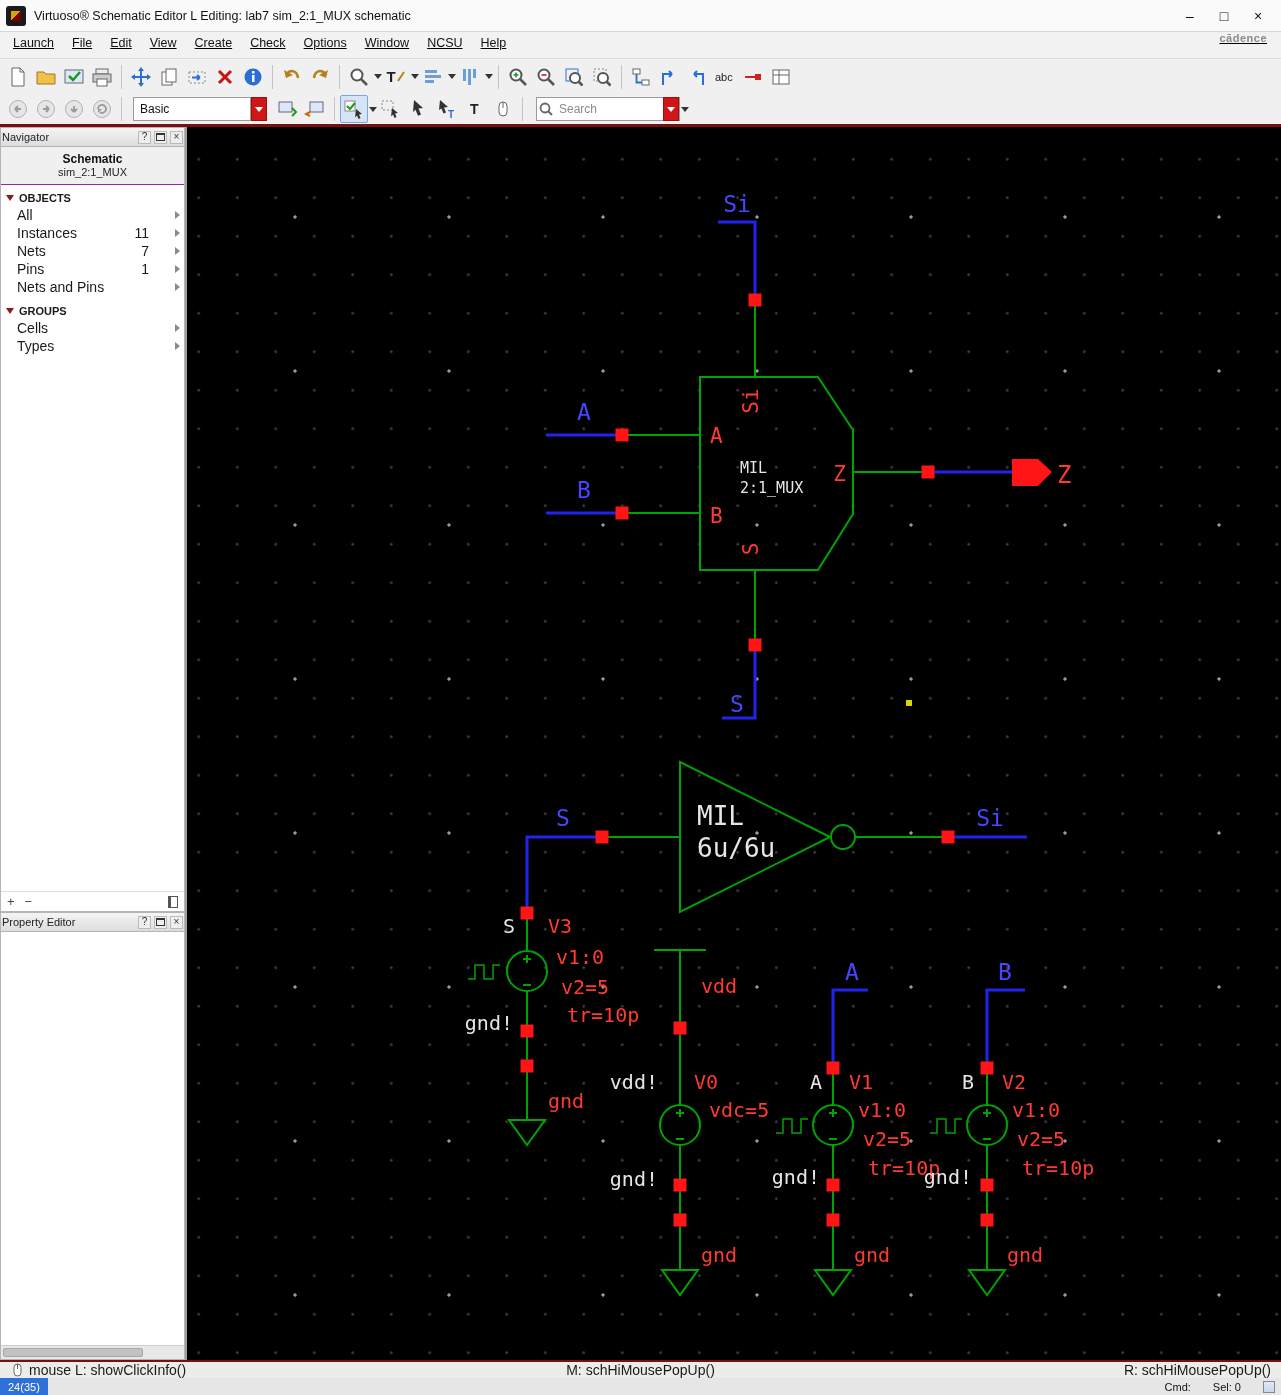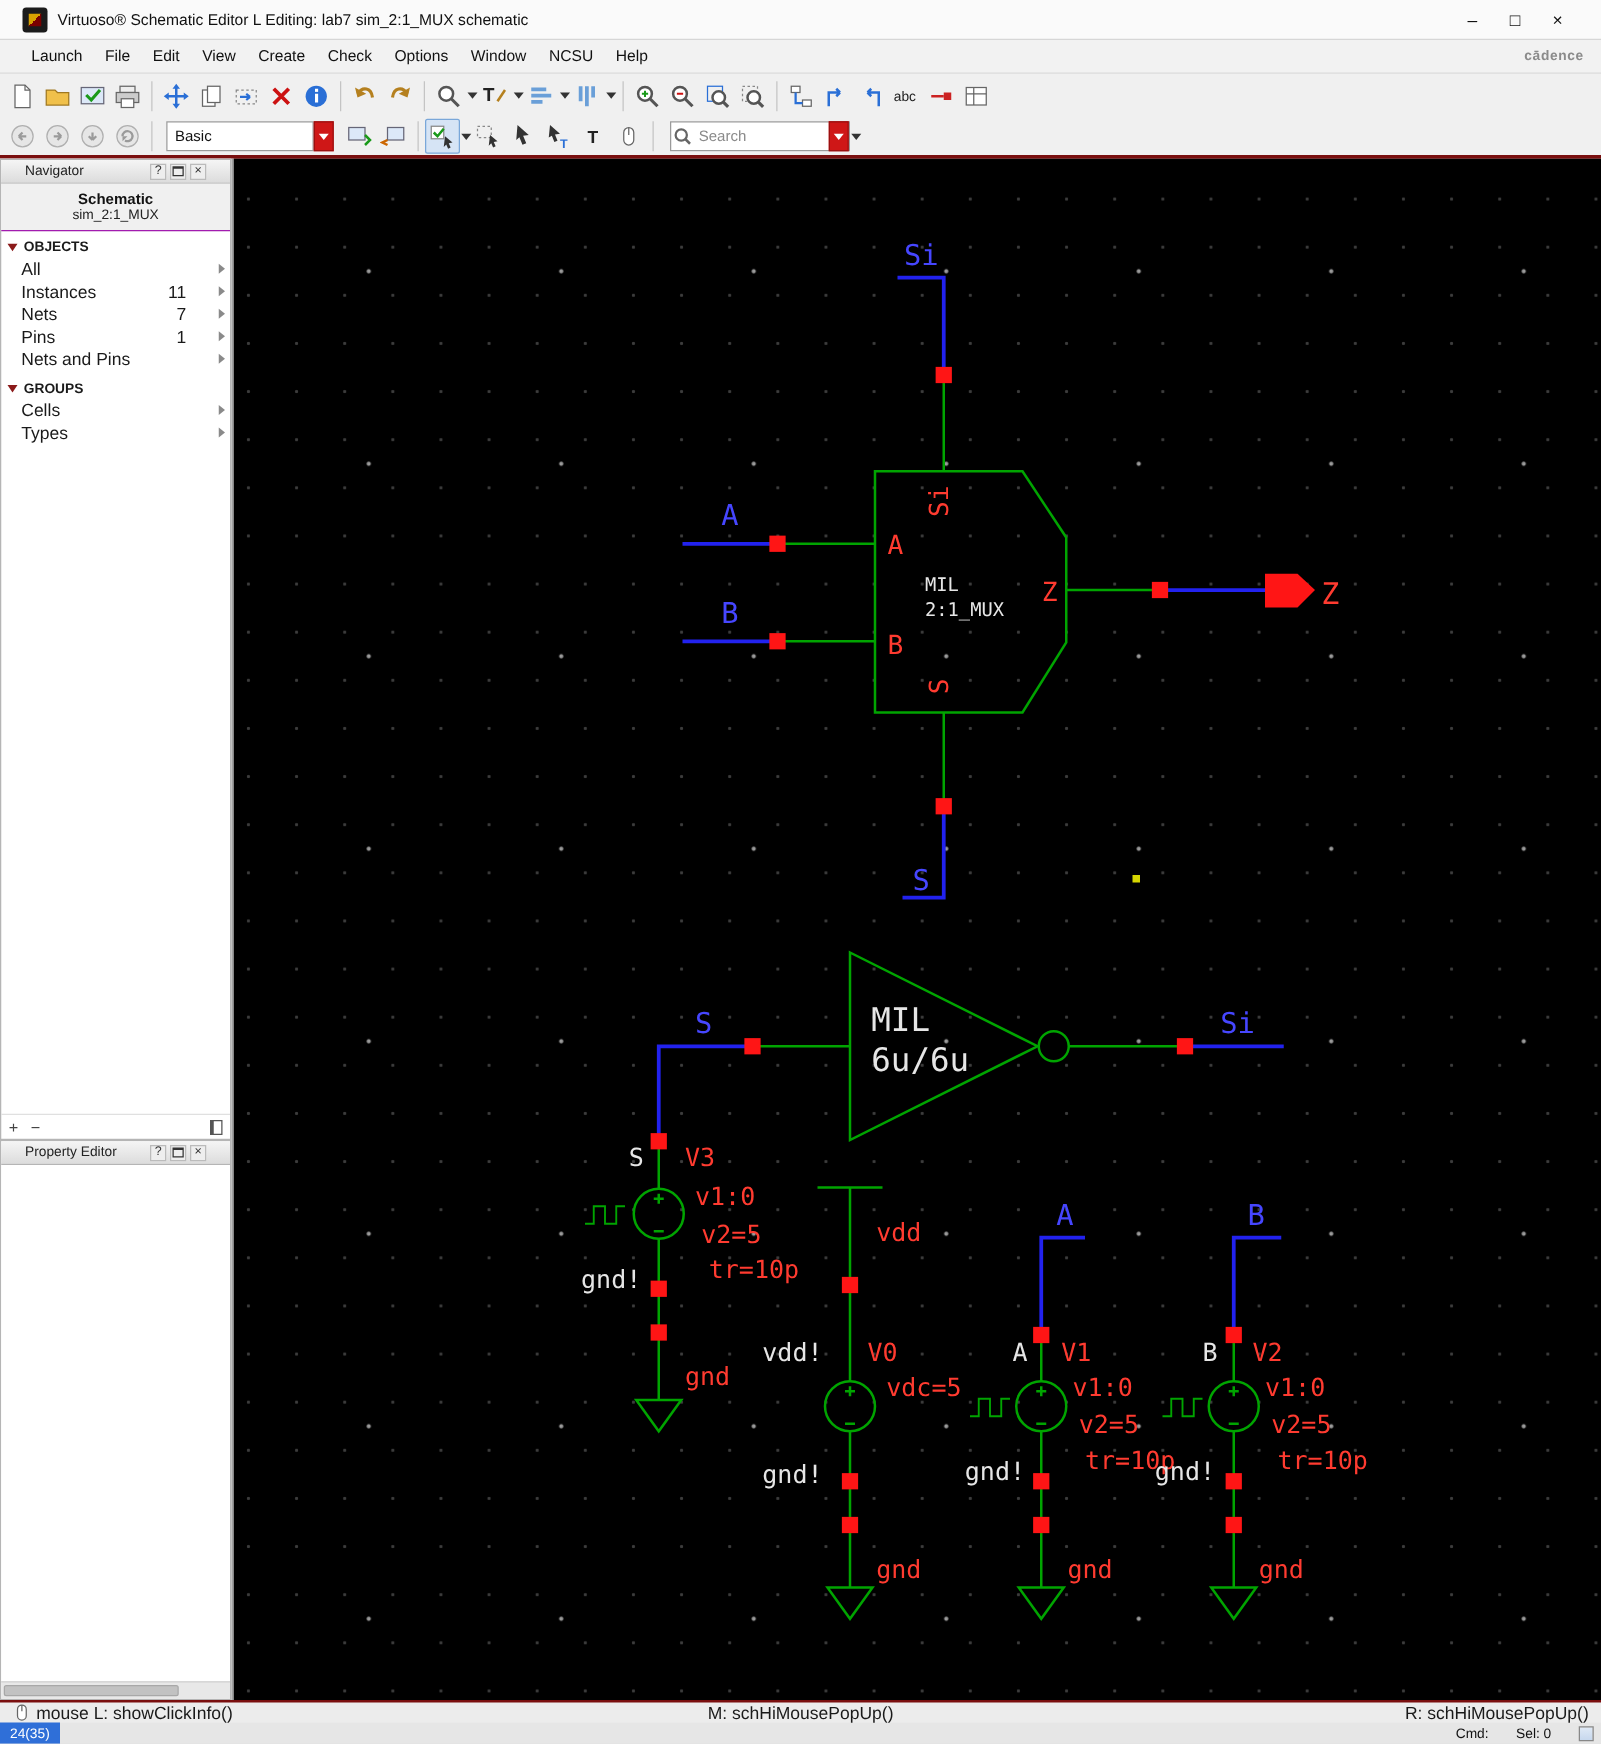--- a/index.html
+++ b/index.html
@@ -1,27 +1,27 @@
 <!DOCTYPE html>
 <html><head>
 <meta charset="utf-8">
 <style>
   * { box-sizing: border-box; margin: 0; padding: 0; }
   html,body { width:1281px; height:1395px; overflow:hidden; font-family:"Liberation Sans",sans-serif; background:#f0f0f0; }
 
   
-  .titlebar { height:32px; background:#fafafa; border-bottom:1px solid #d6d6d6; display:flex; align-items:center; padding:0 18px; }
+  .titlebar { height:32px; background:#fafafa; border-bottom:1px solid #d6d6d6; display:flex; align-items:center; padding:0 6px; }
   .app-icon { width:20px; height:20px; background:#1b1b1b; border-radius:3px; margin-right:8px; position:relative; }
   .app-icon::after { content:""; position:absolute; left:5px; top:5px; width:10px; height:10px; background:linear-gradient(135deg,#d8a200 0 50%,#7a0000 50% 100%); }
   .win-title { font-size:12.5px; color:#111; }
   .win-controls { margin-left:auto; display:flex; }
   .win-btn { width:34px; height:26px; display:flex; align-items:center; justify-content:center; font-size:14px; color:#111; }
 
   
-  .menubar { height:26px; background:#f2f2f2; display:flex; align-items:center; padding-left:16px; }
+  .menubar { height:26px; background:#f2f2f2; display:flex; align-items:flex-start; padding-left:4px;text-decoration:underline; }
   .menu-item { font-size:12.5px; color:#111; padding:4px 9px; }
   .brand { margin-left:auto; padding-right:14px; font-size:11px; font-weight:bold; color:#8b8b8b; letter-spacing:.5px; font-family:"Liberation Sans",sans-serif; }
 
   
   .toolbar { display:flex; align-items:center; background:#f0f0f0; padding:0 4px; }
   .tb1 { height:36px; border-top:1px solid #dcdcdc; }
   .tb2 { height:33px; border-bottom:3px solid #7a0f0f; }
   .tbtn { width:28px; height:28px; display:flex; align-items:center; justify-content:center; border:1px solid transparent; border-radius:2px; flex:0 0 auto; }
   .tbtn.active { background:#d6e4f5; border:1px solid #7aa7d9; }
   .tbtn svg { display:block; }
@@ -36,21 +36,21 @@
   .searchbox { display:flex; align-items:center; height:24px; background:#fff; border:1px solid #9a9a9a; margin-left:8px; }
   .search-input { width:108px; height:20px; border:0; outline:0; font-size:12px; padding:0 4px; color:#333; }
   .search-input::placeholder { color:#8a8a8a; }
 
   
   .main { display:flex; height:1233px; }
   .leftpane { width:187px; flex:0 0 auto; display:flex; flex-direction:column; background:#f0f0f0; border-right:2px solid #9f9f9f; }
   .panel { border:1px solid #b5b5b5; background:#fff; display:flex; flex-direction:column; }
   .navigator { flex:1 1 auto; }
   .propeditor { height:448px; flex:0 0 auto; }
-  .panel-title { height:19px; background:linear-gradient(#f5f5f5,#dcdcdc); border-bottom:1px solid #b5b5b5; display:flex; align-items:center; padding:0 19px; font-size:11px; color:#222; }
+  .panel-title { height:19px; background:linear-gradient(#f5f5f5,#dcdcdc); border-bottom:1px solid #b5b5b5; display:flex; align-items:center; padding:0 1px; font-size:11px; color:#222; }
   .pt-btns { margin-left:auto; display:flex; gap:3px; }
   .pt-btn { width:13px; height:13px; font-size:10px; display:flex; align-items:center; justify-content:center; color:#333; border:1px solid #bbb; background:#eee; line-height:1; }
   .pt-btn.dockbox { position:relative; }
   .pt-btn.dockbox::after { content:""; width:7px; height:5px; border:1px solid #333; border-top-width:2px; }
   .doc-head { background:#f0f0f0; text-align:center; padding:5px 0 6px; border-bottom:1px solid #a21caf; }
   .doc-type { font-size:12px; font-weight:bold; color:#111; }
   .doc-name { font-size:11px; color:#222; }
   .tree { padding-top:4px; }
   .tree-section { display:flex; align-items:center; height:17px; padding-left:5px; }
   .tri-down { width:0; height:0; border-left:4px solid transparent; border-right:4px solid transparent; border-top:6px solid #8b1a1a; margin-right:5px; }

